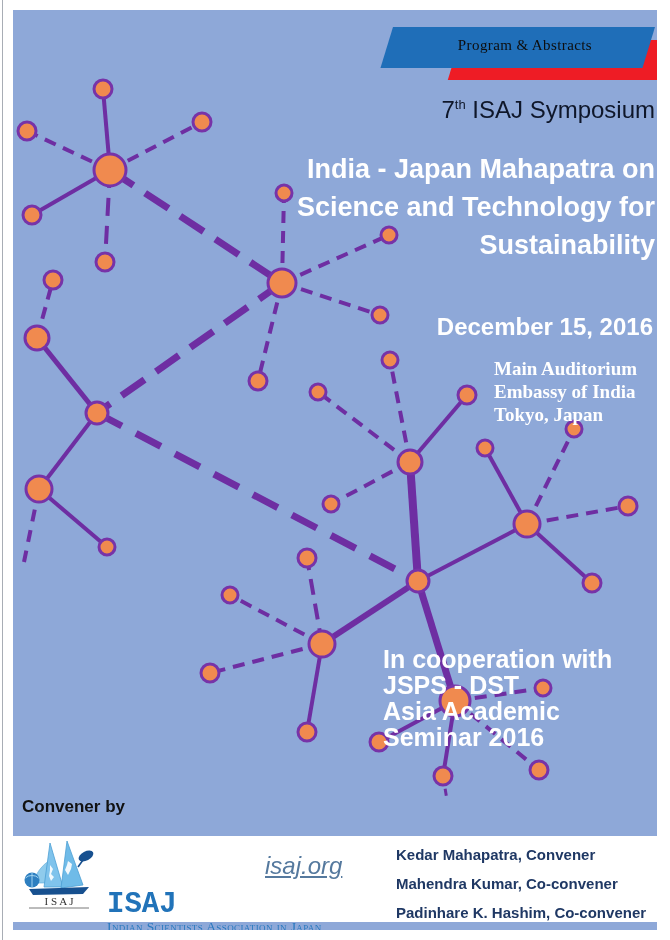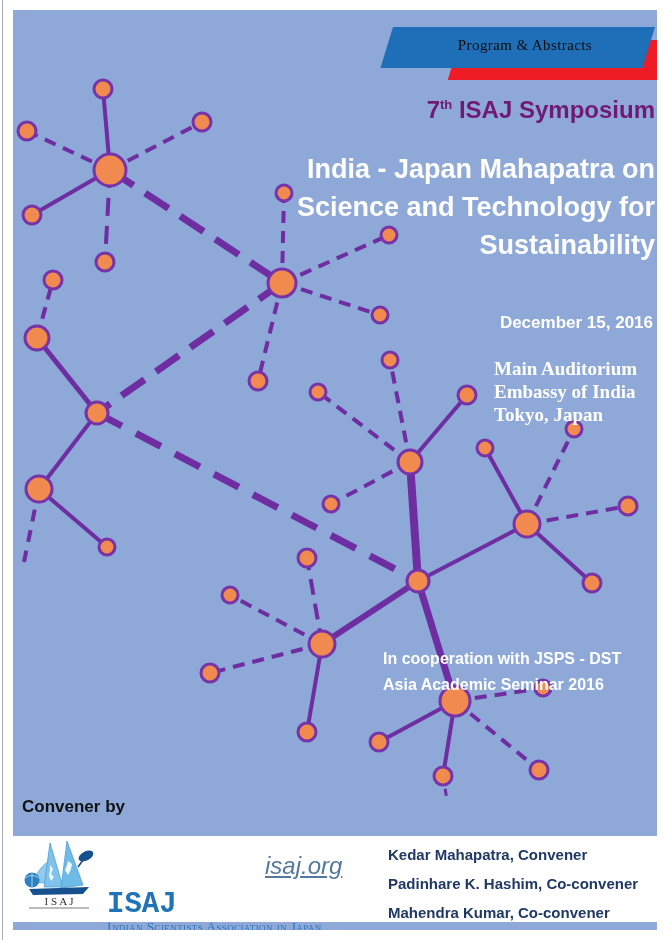--- a/index.html
+++ b/index.html
@@ -4,35 +4,35 @@
 <style>
   html,body{margin:0;padding:0;}
   body{width:670px;height:940px;font-family:"Liberation Sans",sans-serif;background:#ffffff;position:relative;overflow:hidden;}
   .page{position:absolute;left:0;top:0;width:670px;height:940px;background:#ffffff;}
   .edge-line{position:absolute;left:2px;top:0;width:1px;height:940px;background:#a8adb5;}
   .cover{position:absolute;left:13px;top:10px;width:644px;height:920px;background:#8EA8D8;overflow:hidden;}
   .net{position:absolute;left:0;top:0;}
   .banner-red{position:absolute;left:447px;top:30px;width:216px;height:40px;background:#EE1C25;transform:skewX(-17deg);transform-origin:0 0;}
   .banner-blue{position:absolute;left:380px;top:17px;width:262px;height:41px;background:#1F6EB8;transform:skewX(-17deg);transform-origin:0 0;}
   .banner-label{position:absolute;left:392px;top:27px;width:240px;text-align:center;font-family:"Liberation Serif",serif;font-size:15px;color:#0e0e0e;letter-spacing:.4px;}
-  .symp-line{position:absolute;right:2px;top:86px;font-size:24px;font-weight:bold;color:#701a75;margin-left:7px;}
+  .symp-line{position:absolute;right:2px;top:86px;font-size:24px;font-weight:normal;color:#0f172a;margin-left:7px;}
   .symp-line sup{font-size:13px;}
   .main-title{position:absolute;right:2px;top:140px;text-align:right;font-size:27px;font-weight:bold;color:#ffffff;line-height:38px;white-space:pre-line;}
-  .date-line{position:absolute;right:4px;top:303px;font-size:17px;font-weight:bold;color:#ffffff;}
+  .date-line{position:absolute;right:4px;top:303px;font-size:24px;font-weight:bold;color:#ffffff;}
   .venue-block{position:absolute;left:481px;top:347px;font-size:19px;font-weight:bold;color:#ffffff;line-height:23px;white-space:pre-line;font-family:Liberation Serif, serif;}
-  .coop-block{position:absolute;left:370px;top:636px;font-size:16px;font-weight:bold;color:#ffffff;line-height:26px;white-space:pre-line;}
+  .coop-block{position:absolute;left:370px;top:636px;font-size:25px;font-weight:bold;color:#ffffff;line-height:26px;white-space:pre-line;}
   .organized{position:absolute;left:9px;top:787px;font-size:17px;font-weight:600;color:#111111;}
   .footer-band{position:absolute;left:0;top:826px;width:644px;height:86px;background:#ffffff;}
   .logo-box{position:absolute;left:10px;top:3px;width:82px;height:72px;text-align:right;}
   .wordmark{position:absolute;left:94px;top:24px;color:#2173B9;}
   .wordmark .acr{font-family:Liberation Mono, monospace;font-size:29px;font-weight:bold;line-height:26px;margin-top:32px;}
   .wordmark .full{font-family:"Liberation Serif",serif;font-size:13.5px;font-variant:small-caps;letter-spacing:.4px;color:#2878BE;margin-top:1px;white-space:nowrap;}
   .website{position:absolute;left:252px;top:16px;font-size:24px;font-style:italic;font-weight:500;color:#55799E;text-decoration:underline;}
   .people{position:absolute;left:375px;top:10px;color:#1F3864;font-size:15px;font-weight:bold;}
-  .people div{margin-bottom:12px;white-space:nowrap;}
+  .people div{margin-bottom:12px;white-space:nowrap;margin-left:8px;}
 </style>
 </head>
 <body>
 
 <div class="page">
   <div class="edge-line"></div>
 
   <div class="cover">
 
     <svg class="net" width="644" height="920" viewBox="13 10 644 920">
@@ -159,19 +159,19 @@
           <line x1="6" y1="69" x2="66" y2="69" stroke="#555555" stroke-width="0.8"></line>
         </svg>
       </div>
       <div class="wordmark">
         <div class="acr">ISAJ</div>
         <div class="full">Indian Scientists Association in Japan</div>
       </div>
       <div class="website">isaj.org</div>
       <div class="people">
         <div>Kedar Mahapatra, Convener</div>
+        <div>Mahendra Kumar, Co-convener</div>
         <div>Padinhare K. Hashim, Co-convener</div>
-        <div>Mahendra Kumar, Co-convener</div>
       </div>
     </div>
 
   </div>
 </div>
 
 </body></html>

